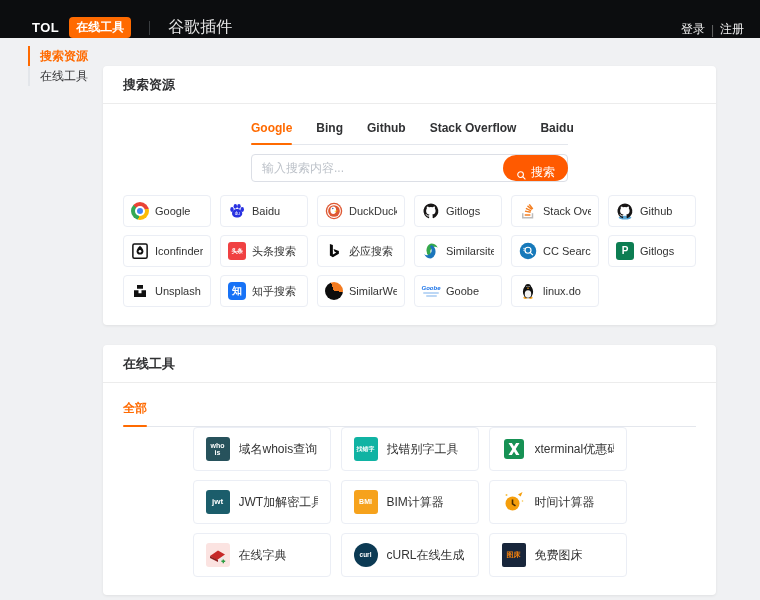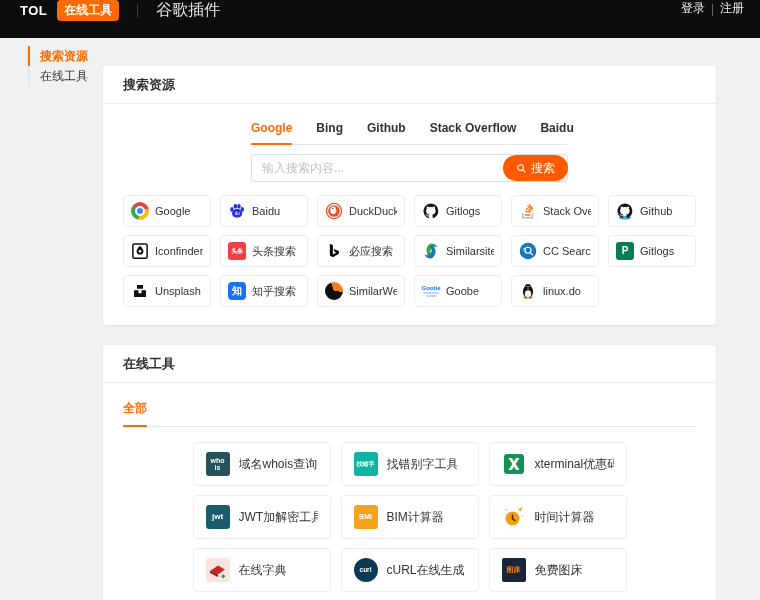--- a/index.html
+++ b/index.html
@@ -1,20 +1,20 @@
 <!DOCTYPE html>
 <html><head>
 <meta charset="utf-8">
 <style>
   *{box-sizing:border-box;margin:0;padding:0}
   html,body{width:760px;height:600px;overflow:hidden}
   body{background:#f0f1f3;font-family:"Liberation Sans","DejaVu Sans",sans-serif;color:#303133}
 
   
-  .navbar{height:38px;background:#0c0d0f;display:flex;align-items:flex-start;justify-content:space-between;padding:0 16px 0 20px}
+  .navbar{height:38px;background:#0c0d0f;display:flex;align-items:flex-end;justify-content:space-between;padding:0 16px 0 32px}
   .nav-left{display:flex;align-items:center;gap:10px}
   .logo-text{color:#fff;font-weight:700;font-size:13px;letter-spacing:.5px}
   .logo-badge{background:#ff6a00;color:#fff;font-weight:700;font-size:12px;padding:2px 7px;border-radius:4px}
   .nav-divider{width:1px;height:14px;background:#3a3d40;margin:0 8px}
   .nav-item{color:#e6e6e6;font-size:16px;cursor:pointer}
   .nav-right{display:flex;align-items:center;gap:6px;font-size:12px}
   .nav-right a{color:#eee;text-decoration:none;cursor:pointer}
   .auth-sep{color:#666}
 
   
@@ -33,29 +33,29 @@
   .tabs{display:flex;gap:24px;border-bottom:1px solid #e4e7ed}
   .tab{position:relative;font-size:12px;font-weight:700;color:#303133;padding:4px 0 9px;cursor:pointer;white-space:nowrap}
   .tab.active{color:#ff6a00}
   .tab.active::after{content:"";position:absolute;left:0;right:0;bottom:-1px;height:2px;background:#ff6a00;border-radius:1px}
 
   
   .center-col{width:317px;margin:0 auto}
   .search-row{position:relative;margin-top:9px}
   .search-input{width:100%;height:28px;border:1px solid #dcdfe6;border-radius:4px;padding:0 64px 0 10px;font-size:12px;color:#3b82f6;outline:none}
   .search-input::placeholder{color:#bdc2c9}
-  .search-btn{position:absolute;right:0;top:1px;height:26px;padding:0 13px;border:none;border-radius:13px;background:#ff5a00;color:#fff;font-size:12px;display:flex;align-items:center;gap:4px;cursor:pointer}
+  .search-btn{position:absolute;right:0;top:1px;height:26px;padding:0 13px;border:none;border-radius:13px;background:#ff5a00;color:#fff;font-size:12px;display:flex;align-items:flex-end;gap:4px;cursor:pointer}
 
   
   .engine-grid{margin-top:13px;display:grid;grid-template-columns:repeat(6,1fr);gap:8px 9px}
   .engine{height:32px;background:#fff;border:1px solid #ebeef5;border-radius:4px;display:flex;align-items:center;gap:6px;padding:0 7px;cursor:pointer;overflow:hidden}
   .elabel{font-size:11px;color:#333;white-space:nowrap;overflow:hidden}
 
   
-  .tools-grid{width:434px;margin:15px auto 0;display:grid;grid-template-columns:repeat(3,1fr);gap:9px 10px}
+  .tools-grid{width:434px;margin:0 auto 0;display:grid;grid-template-columns:repeat(3,1fr);gap:9px 10px}
   .tool{height:44px;background:#fff;border:1px solid #ebeef5;border-radius:4px;display:flex;align-items:center;gap:9px;padding:0 12px;cursor:pointer;overflow:hidden}
   .tlabel{font-size:12px;color:#333;white-space:nowrap;overflow:hidden}
 
   
   .ei{width:18px;height:18px;flex:0 0 18px;display:flex;align-items:center;justify-content:center;position:relative}
   .ti{width:24px;height:24px;flex:0 0 24px;display:flex;align-items:center;justify-content:center;position:relative}
   .ei svg,.ti svg{width:100%;height:100%;display:block}
 
   .txtbox{display:flex;align-items:center;justify-content:center;width:100%;height:100%;border-radius:3px;color:#fff;font-weight:700;text-align:center;line-height:1.05}
   .tt{background:#f04142;font-size:6px;letter-spacing:-.5px}

